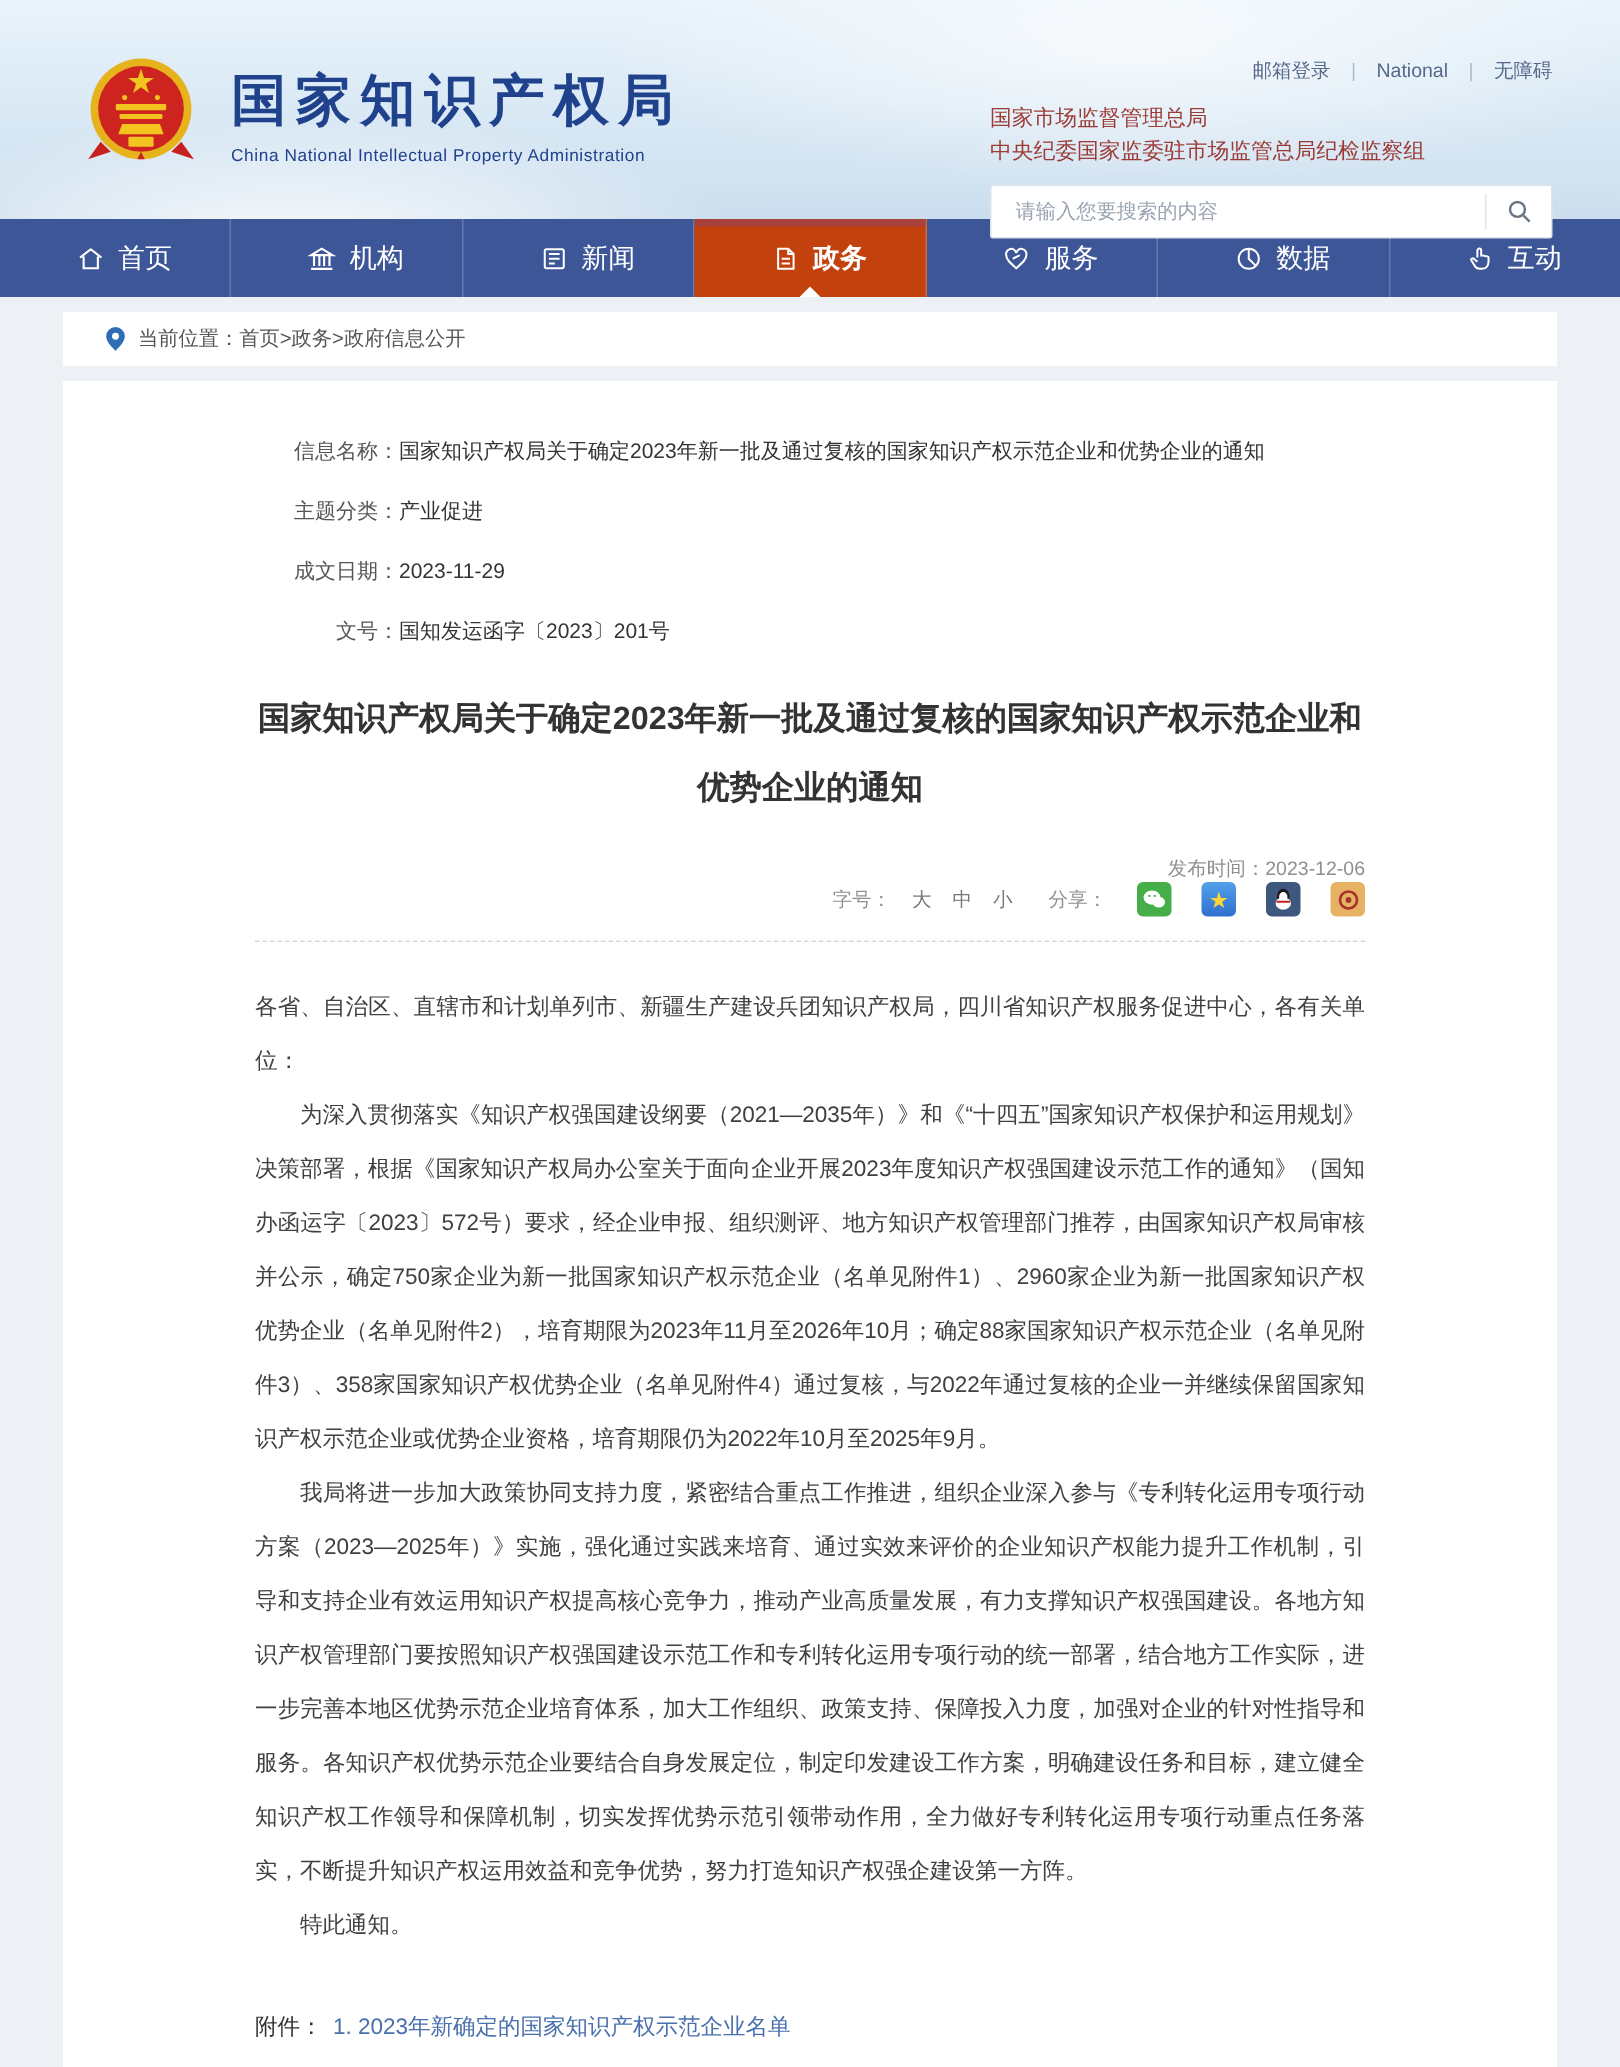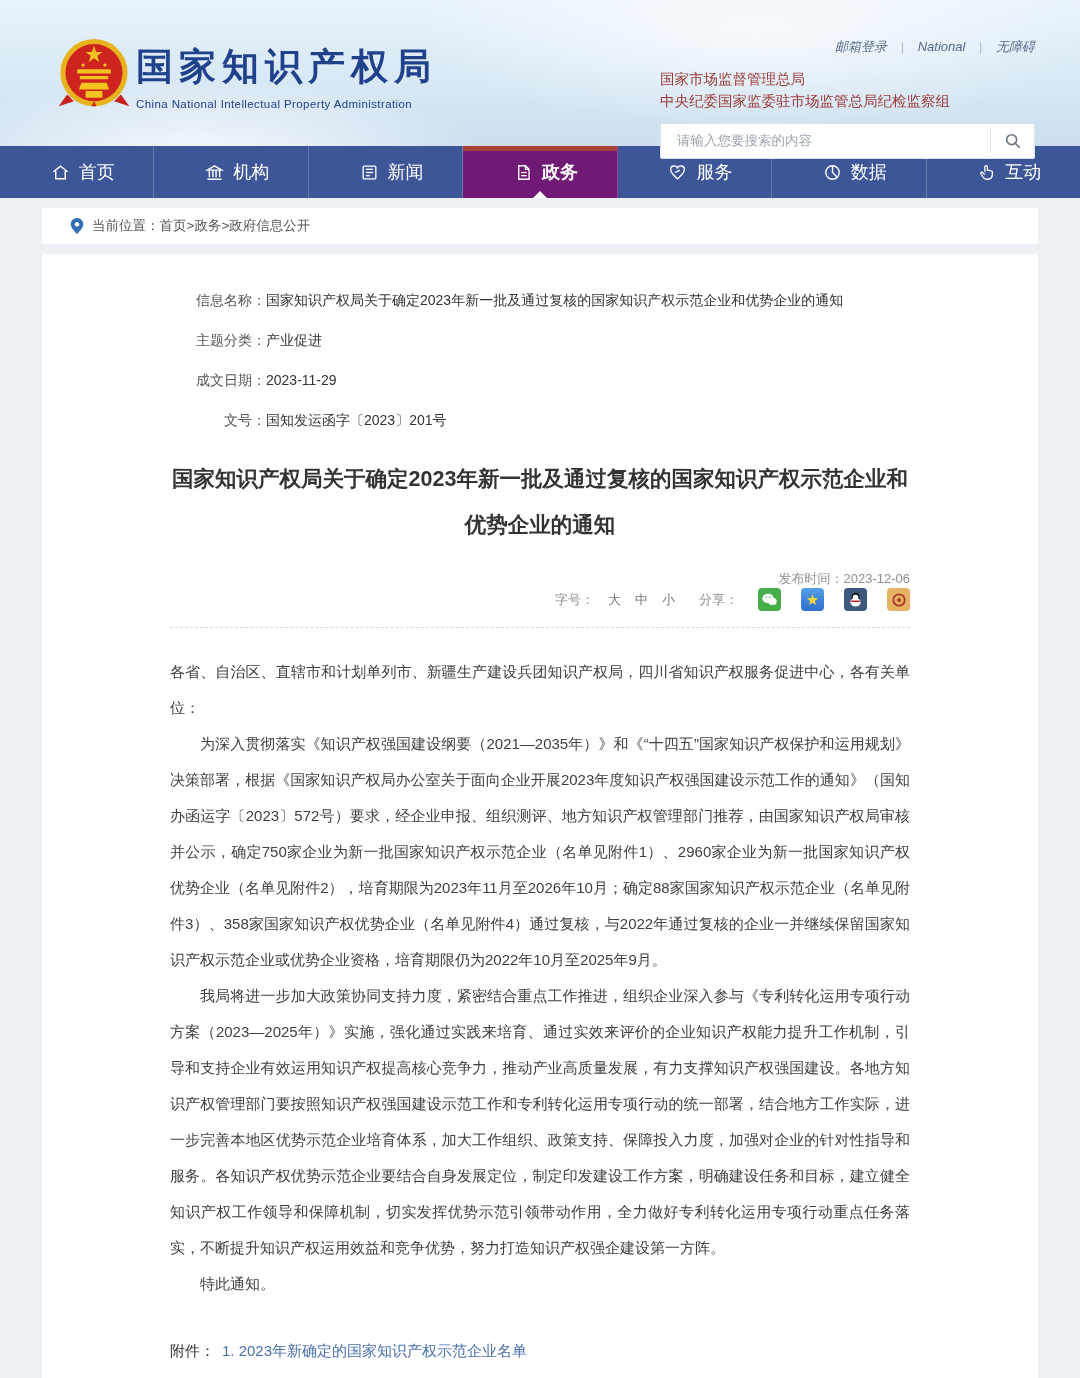--- a/index.html
+++ b/index.html
@@ -12,26 +12,26 @@
   .top-band {
     height:146px; width:100%;
     background:
       radial-gradient(ellipse 420px 120px at 18% 110%, rgba(255,255,255,.85), rgba(255,255,255,0) 70%),
       radial-gradient(ellipse 500px 140px at 70% 20%, rgba(255,255,255,.7), rgba(255,255,255,0) 70%),
       linear-gradient(180deg,#e9f3fb 0%,#d8e8f4 55%,#ccdeee 100%);
     position:relative;
   }
   .brand { position:absolute; left:52px; top:34px; display:flex; align-items:center; }
   .emblem { width:84px; height:84px; }
-  .brand-text { }
+  .brand-text { margin-left:18px; }
   .site-title { font-size:37px; font-weight:bold; color:#20418c; letter-spacing:6px; }
   .site-sub { font-size:11.5px; color:#20418c; margin-top:6px; letter-spacing:.4px; }
   .header-right { position:absolute; right:45px; top:38px; width:375px; }
   .utility { text-align:right; font-size:13px; color:#55698a; }
-  .utility span.lnk { cursor:pointer;font-style:italic; }
+  .utility span.lnk { cursor:pointer; }
   .utility .sep { color:#aebdd0; margin:0 10px; }
   .org-links { margin-top:12px; font-size:14.5px; color:#9c3a36; line-height:1.55; }
   .org-links div { cursor:pointer; }
   .search-box {
     margin-top:10px; height:36px; background:#fff; border:1px solid #dee4ea;
     border-radius:2px; display:flex; align-items:center;
   }
   .search-box input {
     flex:1; border:none; outline:none; font-size:13.5px; color:#333;
     padding:0 16px; background:transparent; font-family:inherit;
@@ -43,21 +43,21 @@
   }
   
   .nav { height:52px; display:flex; background:#3c5697; }
   .nav-item {
     flex:1; display:flex; align-items:center; justify-content:center; gap:9px;
     color:#fff; font-size:18px; position:relative; cursor:pointer;
     border-right:1px solid rgba(255,255,255,.22);
     padding-left:12px;
   }
   .nav-item:last-child { border-right:none; }
-  .nav-item.active { background:#701a75; font-weight:bold; }
+  .nav-item.active { background:#c2410c; font-weight:bold; }
   .nav-item.active::before {
     content:""; position:absolute; top:0; left:0; right:0; height:5px; background:#a8403b;
   }
   .nav-item.active::after {
     content:""; position:absolute; bottom:0; left:50%; margin-left:-7px;
     border-left:7px solid transparent; border-right:7px solid transparent;
     border-bottom:7px solid #ffffff;
   }
   .nav-ico { display:flex; }
   

